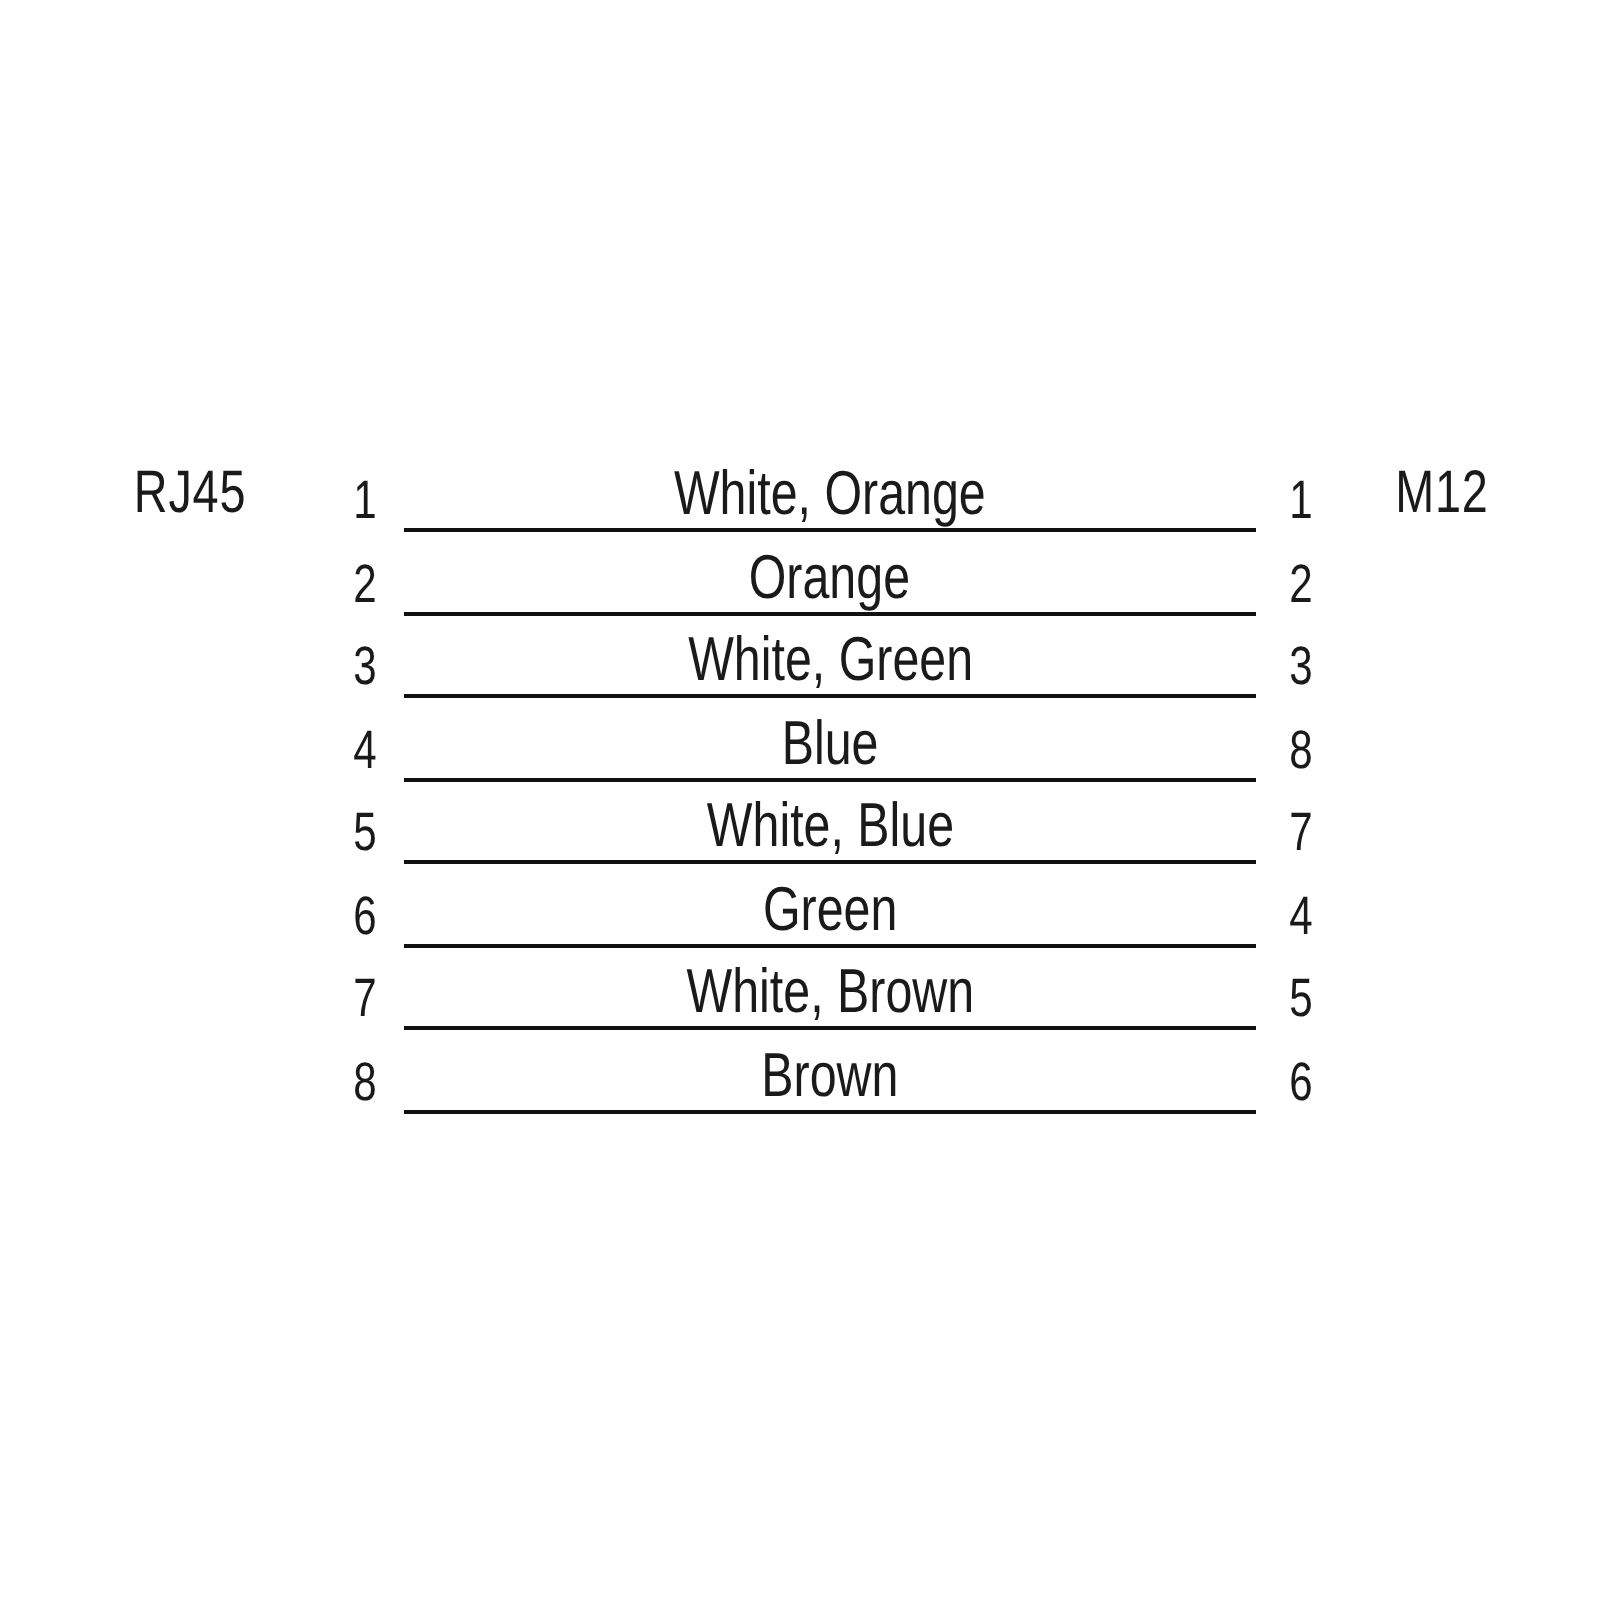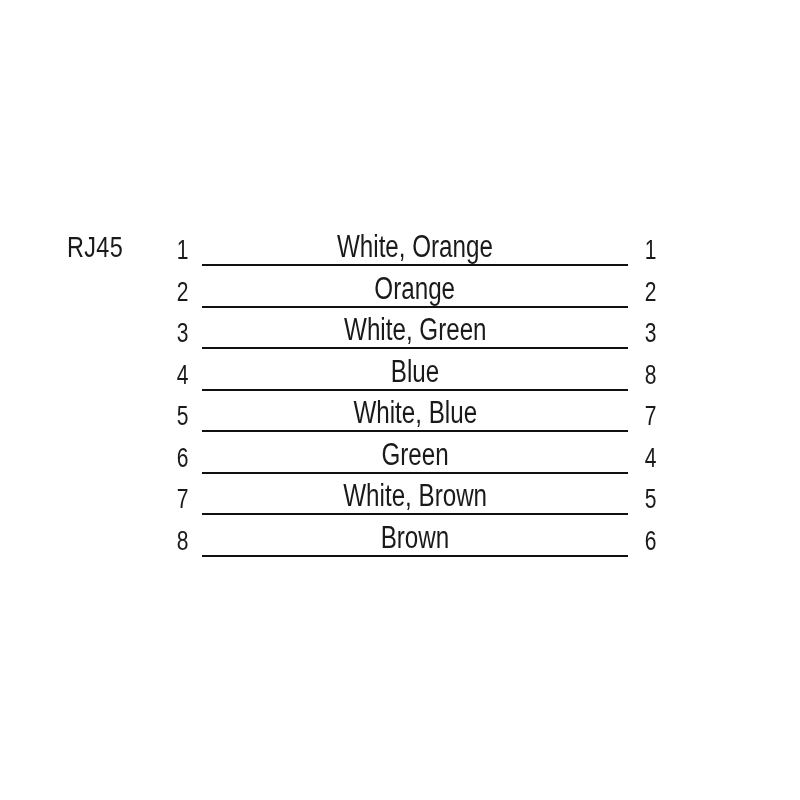--- a/index.html
+++ b/index.html
@@ -82,20 +82,21 @@
     top: -31px;
   }
 </style>
 </head>
 <body>
 
 <div id="diagram">
 
   <div class="side-heading" id="heading-left"><span class="cond">RJ45</span></div>
 
+  <div class="side-heading" id="heading-right"><span class="cond">M12</span></div>
 
   <div id="rows-container">
       <div class="pin-row" style="top: 264px;">
         <div class="wire-label"><span class="cond">White, Orange</span></div>
         <div class="wire-line" style="border-top-color: rgb(17, 17, 17);"></div>
         <div class="pin-num left"><span class="cond">1</span></div>
         <div class="pin-num right"><span class="cond">1</span></div>
       </div>
       <div class="pin-row" style="top: 305.5px;">
         <div class="wire-label"><span class="cond">Orange</span></div>

